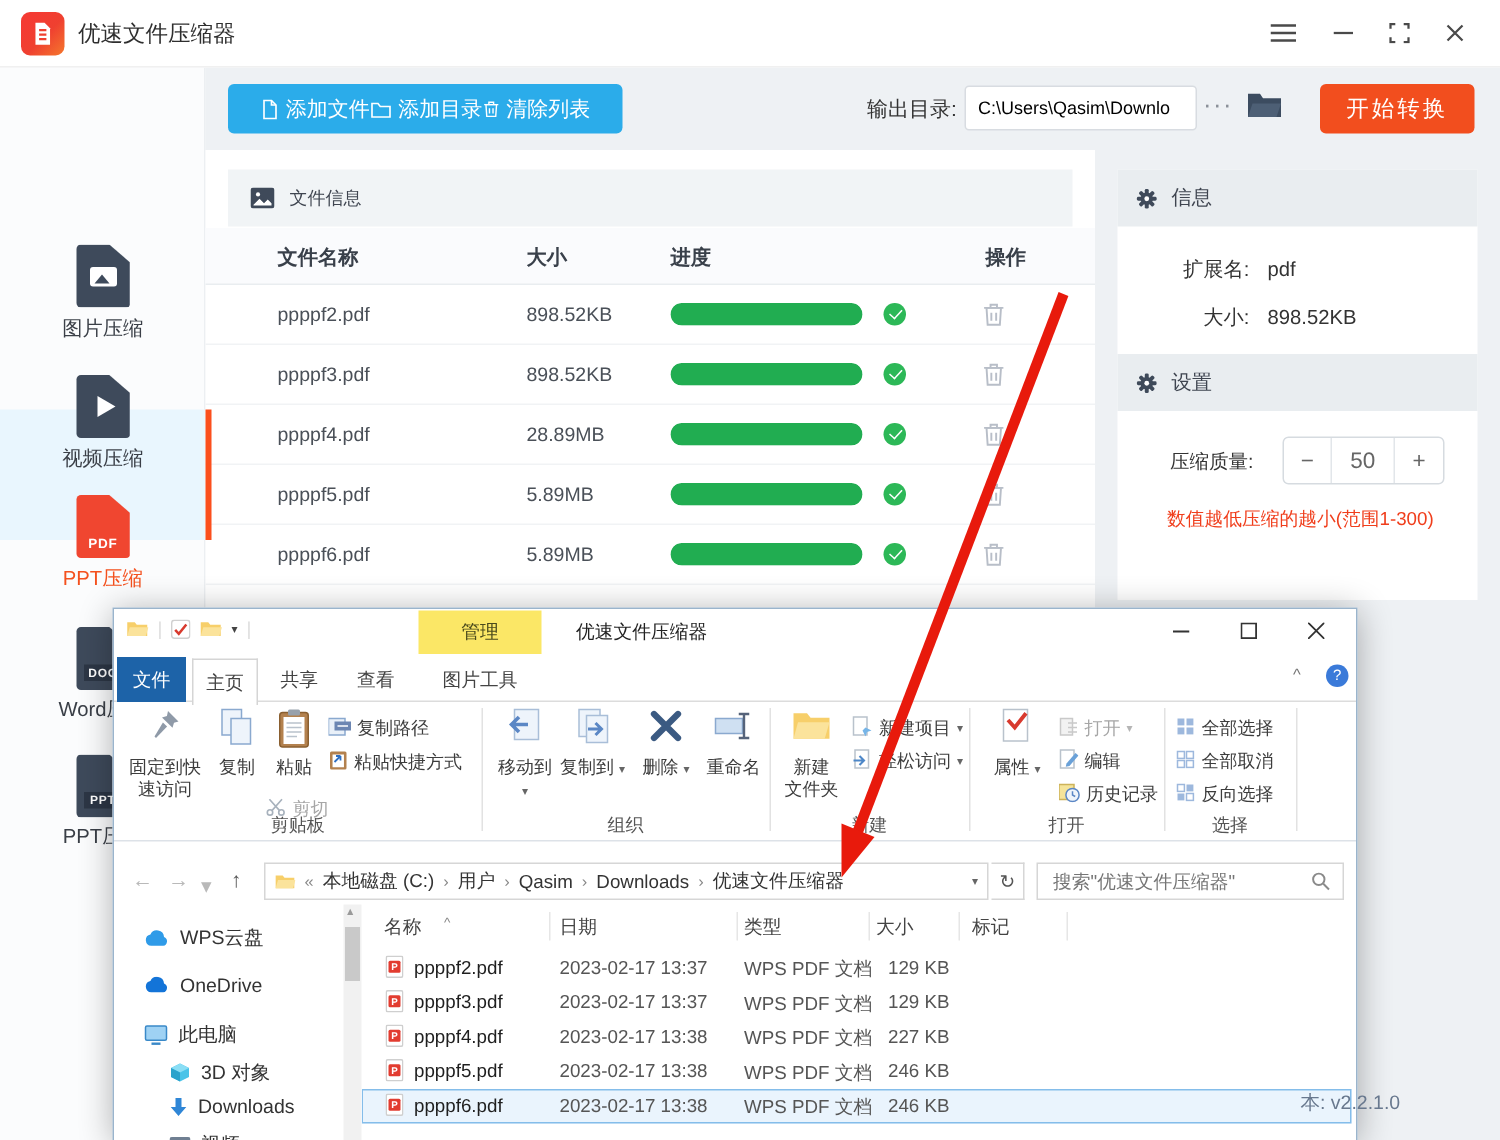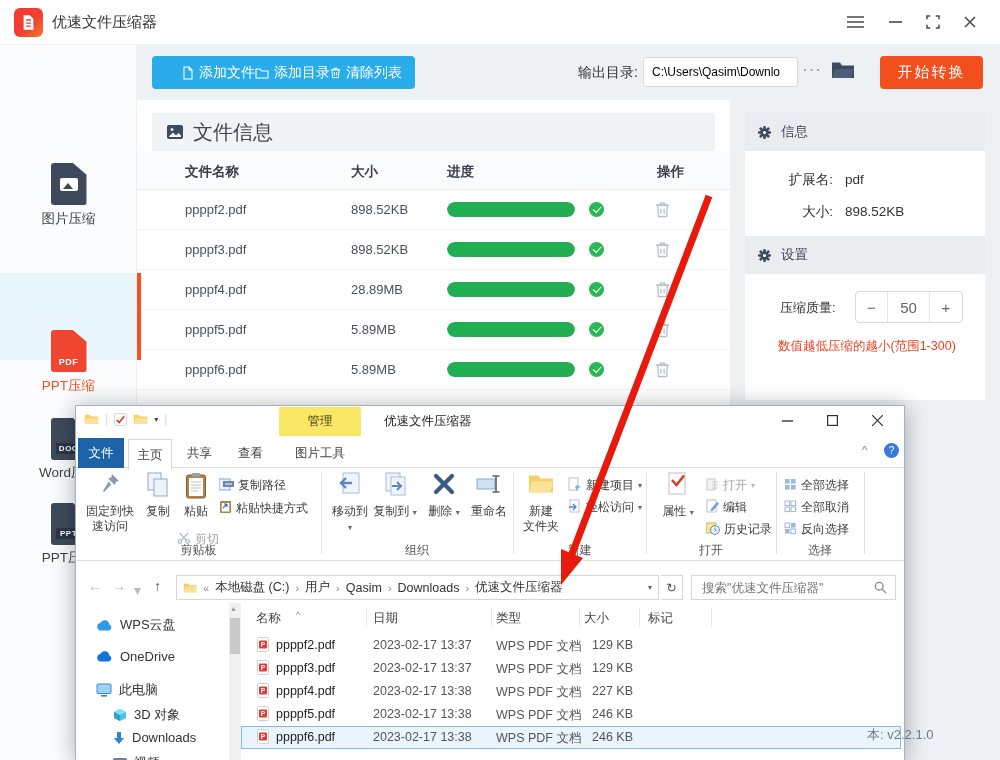--- a/index.html
+++ b/index.html
@@ -27,34 +27,34 @@
   .fi.pdf{background:#f04630;}
   .fi.pdf::after{border-top-color:#f4765f;}
   .fi-badge{position:absolute;left:0;right:0;bottom:5px;font-size:9px;font-weight:bold;color:#fff;letter-spacing:.5px;}
   .fi.dark .fi-badge{bottom:6px;font-size:8px;background:#2c3645;width:26px;margin:0 auto;padding:1px 0;}
   .fi-img{position:absolute;left:9px;top:15px;width:18px;height:13px;background:#fff;border-radius:2px;}
   .fi-img::after{content:"";position:absolute;left:3px;bottom:2px;border-left:5px solid transparent;border-right:5px solid transparent;border-bottom:6px solid #3e4a5b;}
   .fi-play{position:absolute;left:14px;top:14px;border-left:12px solid #fff;border-top:7px solid transparent;border-bottom:7px solid transparent;}
 
   
   .btn-bar{position:absolute;left:152px;top:56px;width:263px;height:33px;background:#2bacea;border-radius:4px;
-           display:flex;align-items:center;justify-content:flex-end;padding:0 13px;}
+           display:flex;align-items:center;justify-content:center;padding:0 13px;}
   .blue-btn{display:flex;align-items:center;gap:5px;color:#fff;font-size:14px;cursor:pointer;white-space:nowrap;}
   .out-label{position:absolute;left:578px;top:64px;font-size:14px;color:#333;}
   .out-input{position:absolute;left:643px;top:57px;width:155px;height:30px;border:1px solid #d8dce1;border-radius:3px;
              background:#fff;font-size:12px;color:#000000;padding:0 8px;font-family:inherit;}
   .more-btn{position:absolute;left:802px;top:60px;font-size:17px;color:#8a8f98;cursor:pointer;letter-spacing:1px;}
   .out-folder{position:absolute;left:832px;top:61px;cursor:pointer;}
   .start-btn{position:absolute;left:880px;top:56px;width:103px;height:33px;background:#f24e1e;border-radius:4px;
              color:#fff;font-size:15px;display:flex;align-items:center;justify-content:center;letter-spacing:2px;cursor:pointer;}
 
   
   .file-area{position:absolute;left:137px;top:100px;width:593px;height:310px;background:#fff;}
   .sec-bar{position:absolute;left:15px;top:13px;width:563px;height:38px;background:#f1f4f6;display:flex;align-items:center;gap:10px;padding:0 15px;}
-  .sec-title{font-size:20px;color:#3f4550;}
+  .sec-title{font-size:12px;color:#3f4550;}
   .t-head{position:absolute;left:0;top:52px;width:593px;height:38px;background:#fafbfd;border-bottom:1px solid #e9edf0;font-size:13.5px;font-weight:bold;color:#39404a;}
   .t-head span{position:absolute;top:11px;}
   .c-rows{position:absolute;left:0;top:90px;width:593px;}
   .c-row{position:relative;height:40px;border-bottom:1px solid #f1f3f5;font-size:13px;color:#4a5058;}
   .c-row span{position:absolute;top:12px;}
   .c-name{left:48px;}
   .c-size{left:214px;}
   .c-pill{left:310px;top:12px!important;width:128px;height:15px;border-radius:8px;background:#e8f5ec;overflow:hidden;}
   .c-fill{position:absolute;left:0;top:0!important;height:15px;border-radius:8px;background:#21ad51;}
   .c-check{left:452px;top:12px!important;width:15px;height:15px;border-radius:50%;background:#2cb857;}
@@ -164,20 +164,26 @@
   </div>
 
   <div class="sidebar">
     <div class="sb-active-bg"></div>
     <div class="sb-item" style="top:118px">
       <div class="fi dark">
           <span class="fi-img"></span>
         </div>
       <div class="sb-label" style="margin-top:5px">图片压缩</div>
     </div>
+    <div class="sb-item" style="top:205px">
+      <div class="fi dark">
+          <span class="fi-play"></span>
+        </div>
+      <div class="sb-label" style="margin-top:5px">视频压缩</div>
+    </div>
     <div class="sb-item active" style="top:285px">
       <div class="fi pdf">
           <span class="fi-badge">PDF</span>
         </div>
       <div class="sb-label" style="margin-top:5px">PPT压缩</div>
     </div>
     <div class="sb-item" style="top:373px">
       <div class="fi dark">
           <span class="fi-badge">DOC</span>
         </div>

